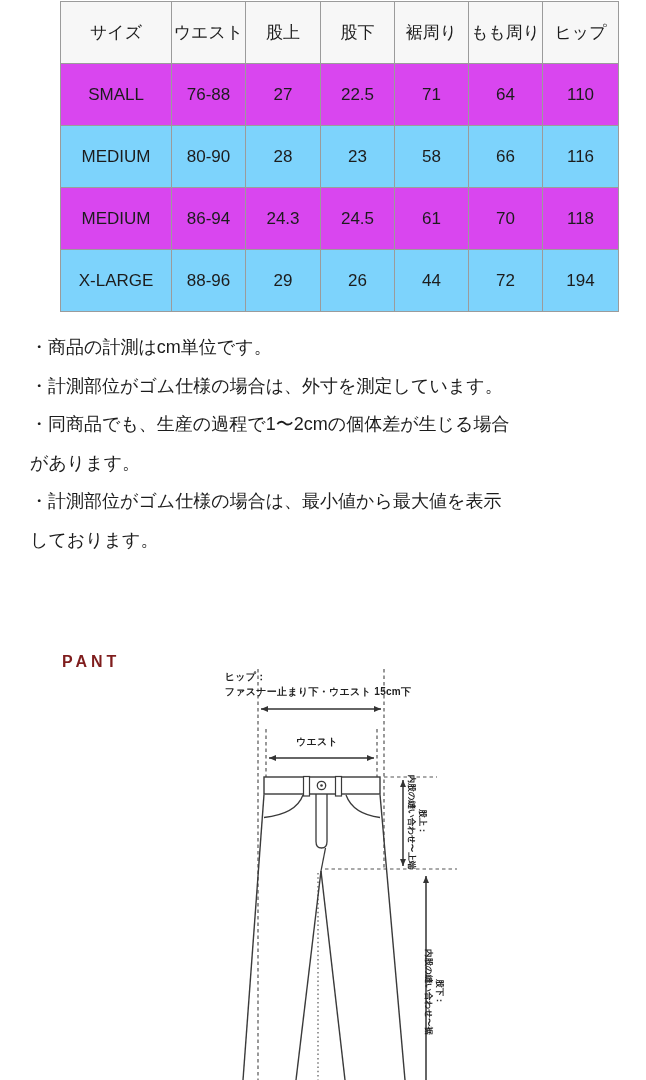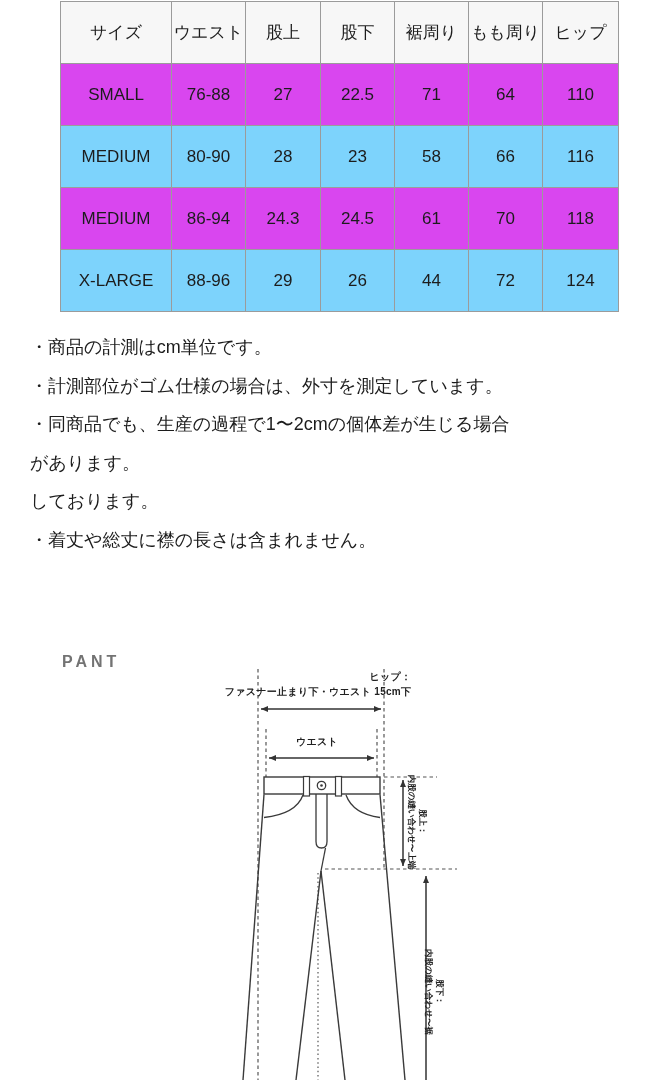--- a/index.html
+++ b/index.html
@@ -29,26 +29,26 @@
   
   .notes {
     position:absolute; left:30px; top:328px; width:606px;
     font-size:18px; line-height:38.6px; color:#1c1c1c;
   }
   .note-line { white-space:nowrap; }
 
   
   .pant-title {
     position:absolute; left:62px; top:653px;
-    font-size:16px; letter-spacing:4px; font-weight:bold; color:#737373;
+    font-size:16px; letter-spacing:4px; font-weight:bold; color:#7f1d1d;
   }
   .diagram-svg { position:absolute; left:0; top:640px; }
   .d-label {
     position:absolute; transform:translateX(-50%);
-    font-weight:bold; color:#222222; text-align:right;
+    font-weight:bold; color:#222222; text-align:left;
     font-size:10px; line-height:15px; white-space:nowrap; letter-spacing:0.3px;
   }
   .d-label-rot {
     position:absolute; transform:translate(-50%,-50%) rotate(90deg);
     font-weight:bold; color:#222222; text-align:center;
     font-size:8.5px; line-height:11px; white-space:nowrap;
   }
 </style>
 </head>
 <body>
@@ -102,32 +102,32 @@
       <td>70</td>
       <td>118</td>
     </tr>
     <tr>
       <td>X-LARGE</td>
       <td>88-96</td>
       <td>29</td>
       <td>26</td>
       <td>44</td>
       <td>72</td>
-      <td>124</td>
+      <td>194</td>
     </tr>
   </tbody>
 </table>
 
 <div class="notes">
   <div class="note-line">・商品の計測はcm単位です。</div>
   <div class="note-line">・計測部位がゴム仕様の場合は、外寸を測定しています。</div>
   <div class="note-line">・同商品でも、生産の過程で1〜2cmの個体差が生じる場合</div>
   <div class="note-line">があります。</div>
+  <div class="note-line">・計測部位がゴム仕様の場合は、最小値から最大値を表示</div>
   <div class="note-line">しております。</div>
-  <div class="note-line">・着丈や総丈に襟の長さは含まれません。</div>
 </div>
 
 <div class="pant-title">PANT</div>
 
 <svg class="diagram-svg" width="646" height="440" viewBox="0 0 646 440">
   <defs>
     <marker id="ah" markerWidth="7" markerHeight="6" refX="7" refY="3" orient="auto-start-reverse" markerUnits="userSpaceOnUse">
       <path d="M0,0 L7,3 L0,6 Z" fill="#333"></path>
     </marker>
   </defs>

